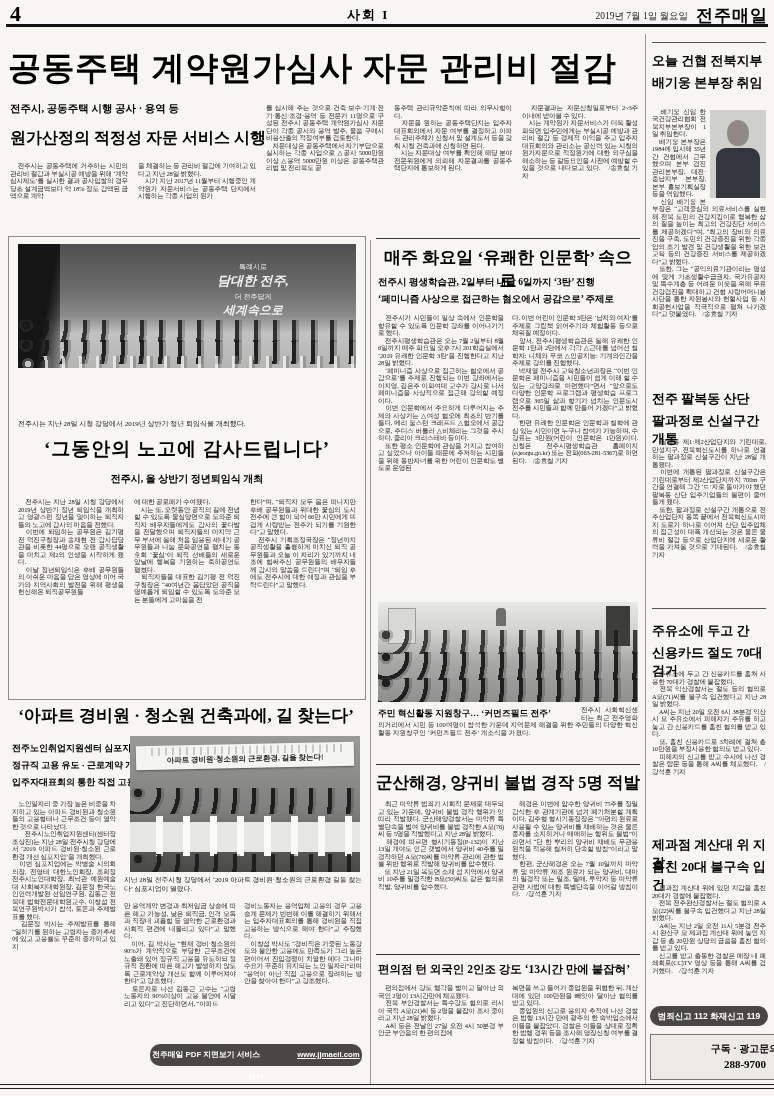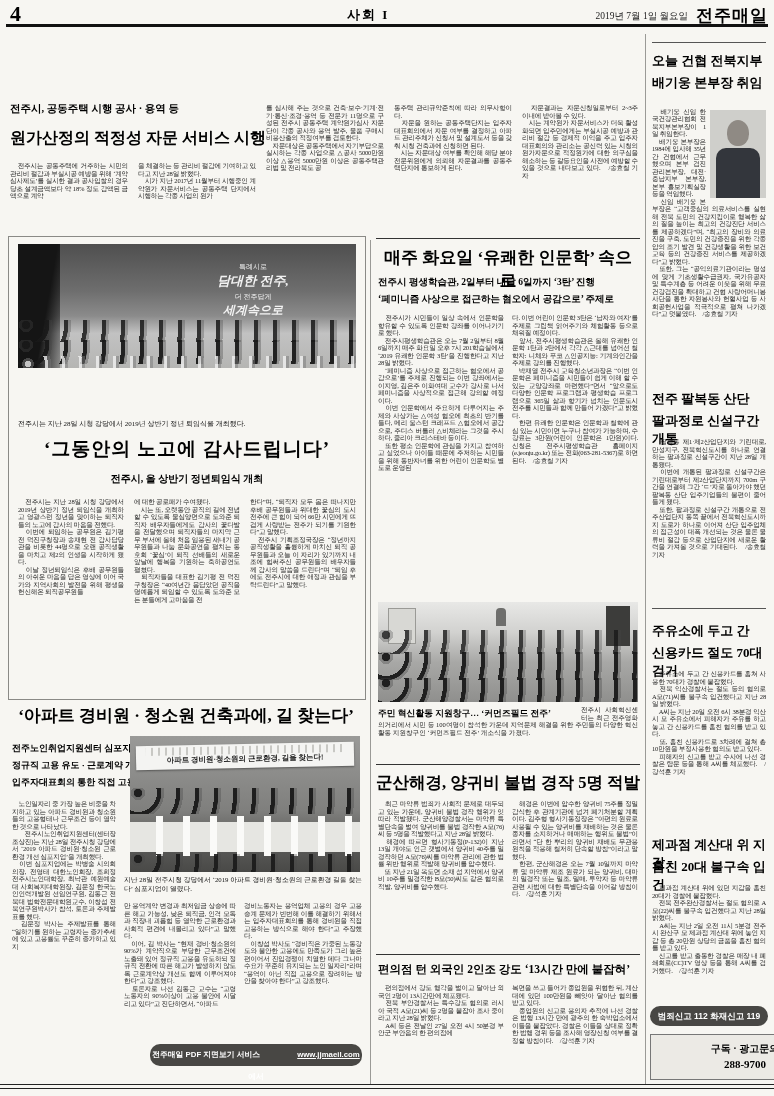--- a/index.html
+++ b/index.html
@@ -27,20 +27,21 @@
 
   <div class="abs serifb" style="left:10px;top:1px;font-size:22px;">4</div>
   <div class="abs serifb" style="left:347px;top:6px;font-size:13px;letter-spacing:2px;">사회 I</div>
   <div class="abs" style="right:86px;top:10px;font-size:9.5px;color:#222;">2019년 7월 1일 월요일</div>
   <div class="abs serifb" style="right:6px;top:4px;font-size:17px;letter-spacing:1px;">전주매일</div>
   <div class="abs" style="left:6px;right:6px;top:24px;height:3px;background:#111;"></div>
 
   <div class="rule-v" style="left:645px;top:34px;height:1050px;"></div>
   <div class="rule-v" style="left:370px;top:240px;height:845px;"></div>
 
+  <div class="abs gothic" style="left:8px;top:46px;width:634px;font-size:33px;font-weight:900;letter-spacing:0.5px;color:#000;">공동주택 계약원가심사 자문 관리비 절감</div>
   <div class="abs serifb" style="left:10px;top:102px;font-size:10.5px;">전주시, 공동주택 시행 공사 · 용역 등</div>
   <div class="abs serifb" style="left:10px;top:128px;font-size:16px;">원가산정의 적정성 자문 서비스 시행</div>
   <div class="body-col" style="left:10px;top:162px;width:118px;height:66px;">　전주시는 공동주택에 거주하는 시민의 관리비 절감과 부실시공 예방을 위해 ‘계약심사제도’를 실시한 결과 공사입찰의 경우 당초 설계금액보다 약 18% 정도 감액된 금액으로 계약</div>
   <div class="body-col" style="left:138px;top:162px;width:118px;height:66px;">을 체결하는 등 관리비 절감에 기여하고 있다고 지난 28일 밝혔다.
 　시가 지난 2017년 11월부터 시행중인 계약원가 자문서비스는 공동주택 단지에서 시행하는 각종 사업의 원가</div>
   <div class="body-col" style="left:266px;top:104px;width:118px;height:124px;">를 심사해 주는 것으로 건축·보수·기계·전기·통신·조경·용역 등 전문가 11명으로 구성된 전주시 공동주택 계약원가심사 자문단이 각종 공사와 용역 발주, 물품 구매시 비용산출의 적정여부를 검토한다.
 　자문대상은 공동주택에서 자기부담으로 실시하는 각종 사업으로 △공사 5000만원 이상 △용역 5000만원 이상은 공동주택관리법 및 전라북도 공</div>
   <div class="body-col" style="left:394px;top:104px;width:118px;height:124px;">동주택 관리규약준칙에 따라 의무사항이다.
 　자문을 원하는 공동주택단지는 입주자대표회의에서 자문 여부를 결정하고 아파트 관리주체가 신청서 및 설계도서 등을 갖춰 시청 건축과에 신청하면 된다.
 　시는 자문대상 여부를 확인해 해당 분야 전문위원에게 의뢰해 자문결과를 공동주택단지에 통보하게 된다.</div>

